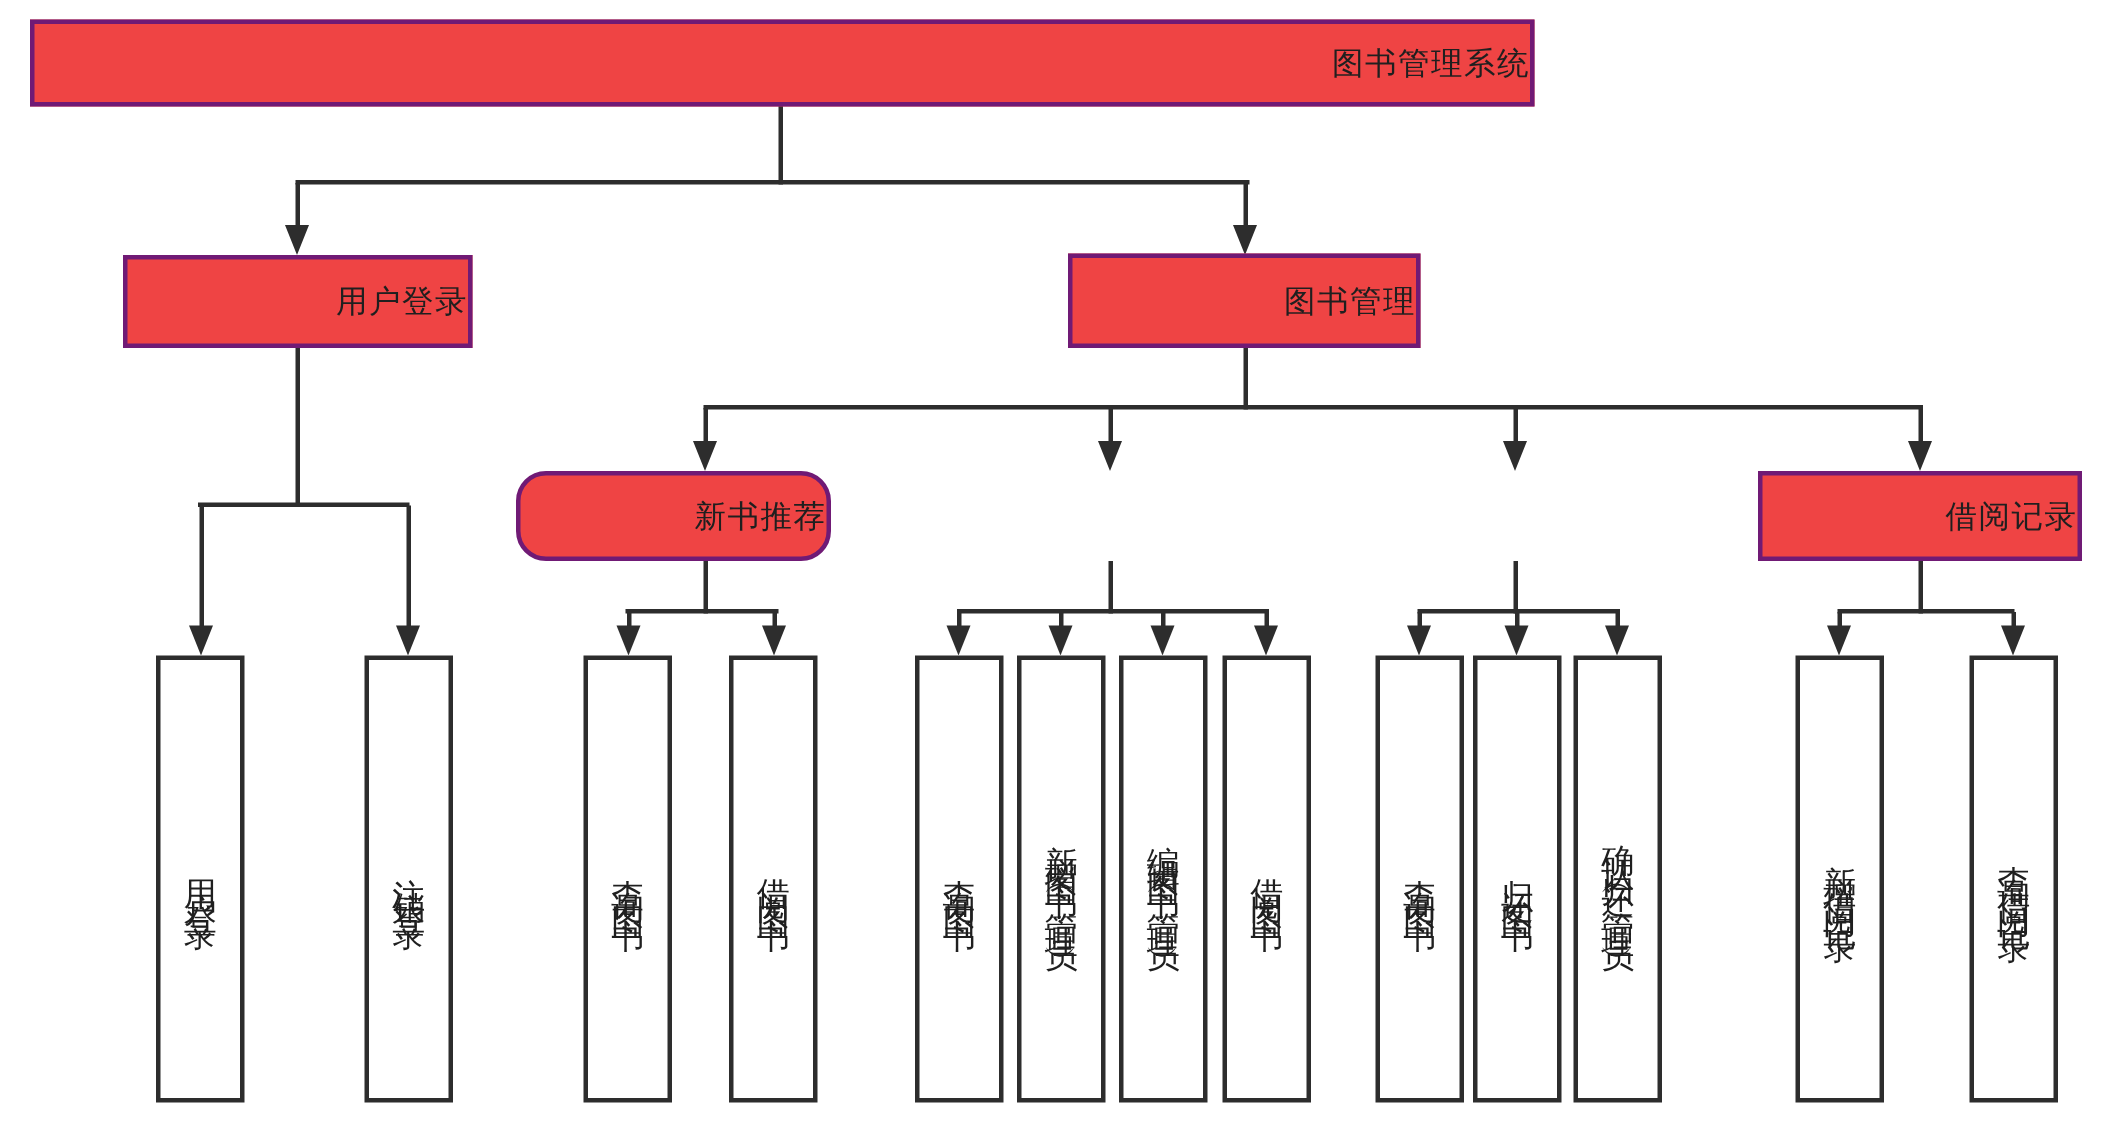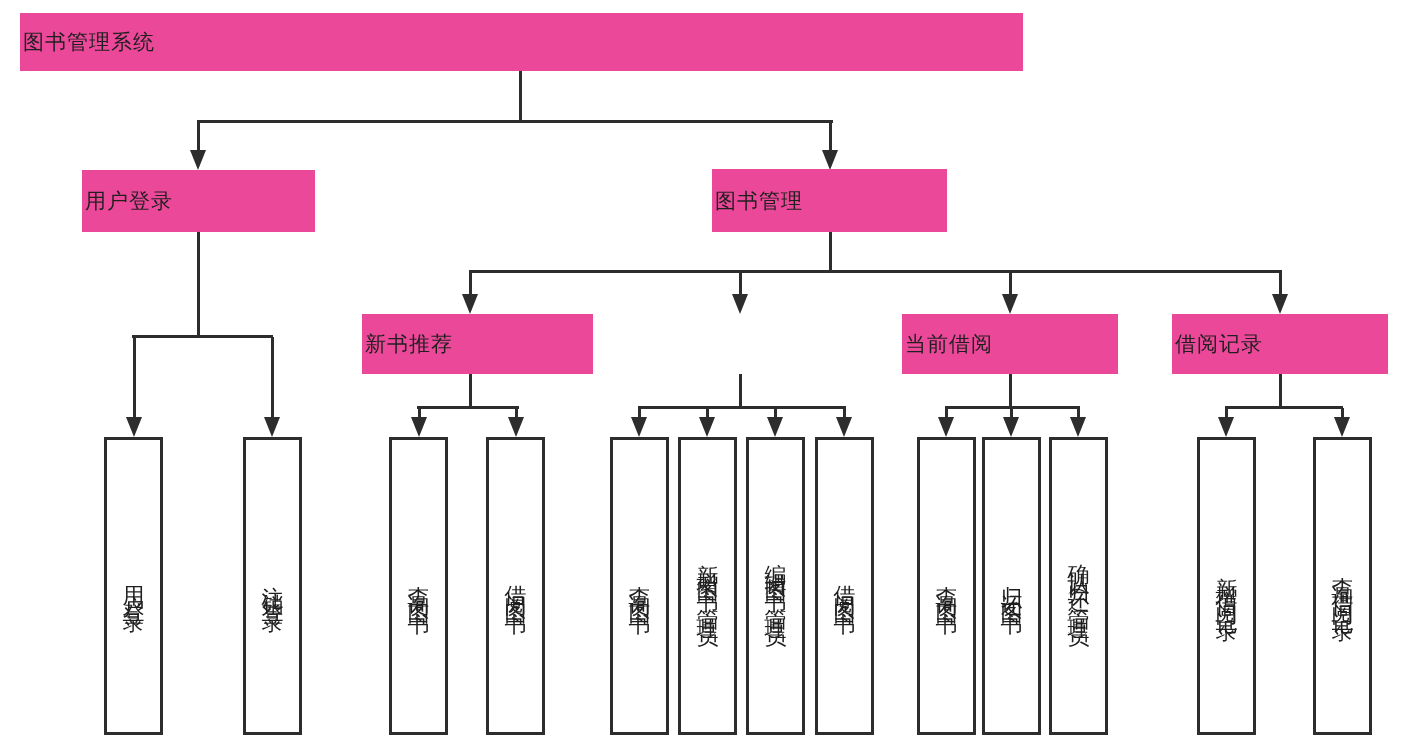--- a/index.html
+++ b/index.html
@@ -8,25 +8,25 @@
     width: 1405px;
     height: 747px;
     background: #ffffff;
     font-family: "Liberation Sans", "DejaVu Sans", sans-serif;
     color: #1f1f1f;
     overflow: hidden;
   }
   .node {
     position: absolute;
     box-sizing: border-box;
-    background: #ec4899;
-    border: 3px solid #ec4899;
+    background: #ef4444;
+    border: 3px solid #701a75;
     display: flex;
     align-items: center;
-    justify-content: flex-start;
+    justify-content: flex-end;
     font-size: 21px;
     letter-spacing: 1px;
     z-index: 2;
   }
   .leaf {
     position: absolute;
     box-sizing: border-box;
     background: #ffffff;
     border: 3px solid #2d2d2d;
     top: 437px;
@@ -106,25 +106,22 @@
   <div class="arrow" style="left:126px; top:337px; height:100px;"></div>
   <div class="arrow" style="left:264px; top:337px; height:100px;"></div>
 
   <div class="vline" style="left:829px; top:232px; height:41px;"></div>
   <div class="hline" style="left:469px; top:270px; width:813px;"></div>
   <div class="arrow" style="left:462px; top:272px; height:42px;"></div>
   <div class="arrow" style="left:732px; top:272px; height:42px;"></div>
   <div class="arrow" style="left:1002px; top:272px; height:42px;"></div>
   <div class="arrow" style="left:1272px; top:272px; height:42px;"></div>
 
-  <div class="node" style="left:362px; top:314px; width:231px; height:60px;">
+  <div class="node" style="left:344px; top:314px; width:210px; height:60px;border-radius:20px;">
     <span>新书推荐</span>
-  </div>
-  <div class="node" style="left:902px; top:314px; width:216px; height:60px;">
-    <span>当前借阅</span>
   </div>
   <div class="node" style="left:1172px; top:314px; width:216px; height:60px;">
     <span>借阅记录</span>
   </div>
 
   <div class="vline" style="left:469px; top:374px; height:35px;"></div>
   <div class="hline" style="left:417px; top:406px; width:102px;"></div>
   <div class="arrow" style="left:411px; top:408px; height:29px;"></div>
   <div class="arrow" style="left:508px; top:408px; height:29px;"></div>
 

